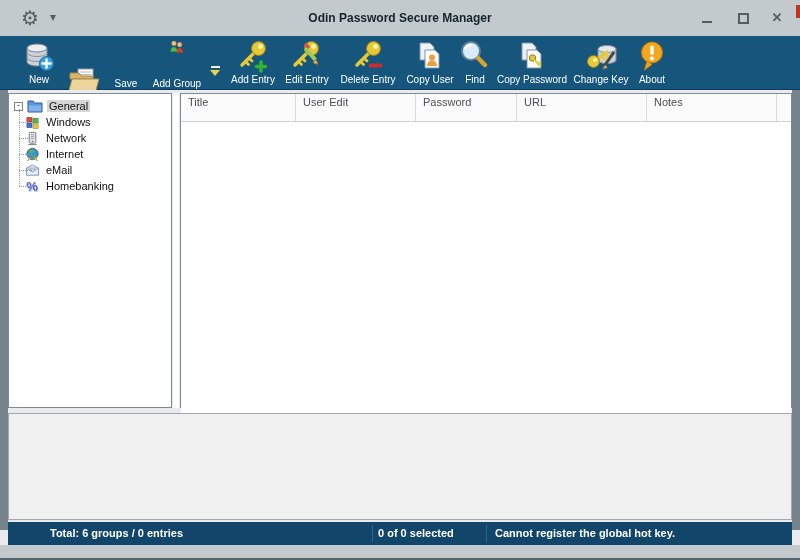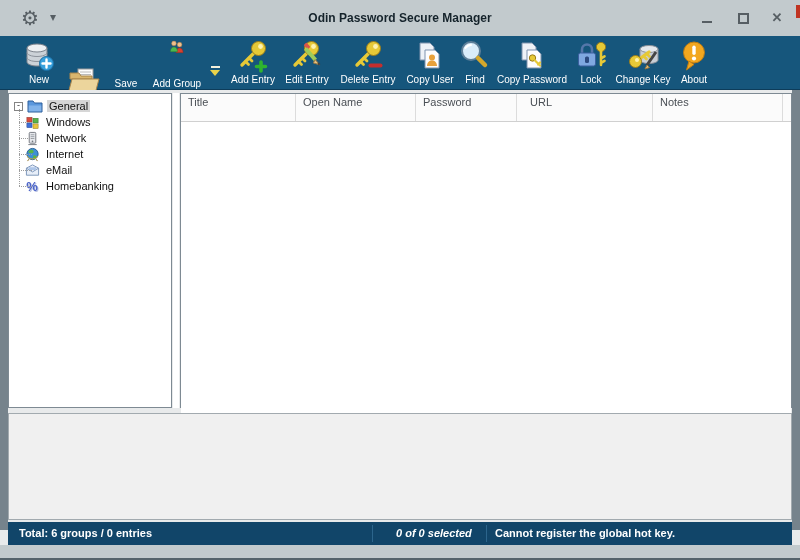--- a/index.html
+++ b/index.html
@@ -73,34 +73,34 @@
   .pct { font-size:13px; font-weight:bold; color:#4a63c8; text-shadow:1px 1px 0 #b9c2e2; }
 
   
   .list-panel { position:absolute; left:180px; top:3px; width:612px; height:315px;
     background:#ffffff; border:1px solid #7e8a93; }
   .list-header { display:flex; height:28px; background:#fbfbfb;
     border-bottom:1px solid #d0d0d0; }
   .hcell { font-size:11px; color:#4a4f55; padding-left:7px; line-height:17px;
     border-right:1px solid #dcdcdc; white-space:nowrap; overflow:hidden; flex:0 0 auto; }
   .hc-title{width:115px;} .hc-user{width:120px;} .hc-pass{width:101px;}
-  .hc-url{width:130px;margin-left:6px;} .hc-notes{width:130px;} .hc-fill{flex:1 1 auto; border-right:none;}
+  .hc-url{width:130px;} .hc-notes{width:130px;} .hc-fill{flex:1 1 auto; border-right:none;}
   .list-body { height:296px; background:#fff; }
 
   .splitter { position:absolute; left:173px; top:3px; width:6px; height:315px; background:#ffffff; }
 
   
   .detail-panel { position:absolute; left:8px; top:323px; width:784px; height:107px;
     background:#f0f0f0; border:1px solid #a2aaaf; }
 
   
   .statusbar { position:absolute; left:8px; top:432px; width:784px; height:23px;
     background:#114569; color:#ffffff; font-size:11px; font-weight:bold; }
-  .sb-total { position:absolute; left:11px; top:5px; }
-  .sb-selected { position:absolute; left:388px; top:5px;font-style:italic; }
+  .sb-total { position:absolute; left:42px; top:5px; }
+  .sb-selected { position:absolute; left:370px; top:5px; }
   .sb-message { position:absolute; left:487px; top:5px; }
   .sb-sep { position:absolute; top:3px; bottom:3px; width:1px; background:#0b3553;
     border-right:1px solid #2c658c; }
   .sb-sep1 { left:364px; } .sb-sep2 { left:478px; }
 
   .bottom-frame { position:absolute; left:0; bottom:0; width:800px; height:15px;
     background:#c2cacd; border-bottom:2px solid #55636b; }
 </style>
 </head>
 <body>
@@ -229,30 +229,20 @@
     <div class="tbtn w-copypass">
       <svg class="ti" viewBox="0 0 34 34">
         <path d="M7 4h10l4 4v13H7z" fill="#eef2f7" stroke="#7e93ad"></path>
         <path d="M12 11h10l4 4v14H12z" fill="#fdfdfe" stroke="#7e93ad"></path>
         <circle cx="17.5" cy="19" r="3.2" fill="#e6c937" stroke="#9a7d1c"></circle>
         <path d="M20 21.5l5 5M23 25.5l2-2" stroke="#e6c937" stroke-width="2.2" stroke-linecap="round"></path>
       </svg>
       <span class="tlabel">Copy Password</span>
     </div>
 
-    <div class="tbtn w-lock">
-      <svg class="ti" viewBox="0 0 34 34">
-        <path d="M8 15v-4.5a5 5 0 0 1 10 0V15" fill="none" stroke="#5577aa" stroke-width="2.6"></path>
-        <rect x="4.5" y="14" width="17" height="13" rx="2" fill="#7fa8e0" stroke="#3b5f9e"></rect>
-        <rect x="11" y="17.5" width="4" height="6.5" rx="1.5" fill="#2c4a80"></rect>
-        <circle cx="27" cy="8" r="4.6" fill="#e6c937" stroke="#9a7d1c"></circle>
-        <path d="M27 12v14M27 24l3.5-2.2M27 19.5l3.5-2.2" stroke="#e6c937" stroke-width="2.6" stroke-linecap="round"></path>
-      </svg>
-      <span class="tlabel">Lock</span>
-    </div>
 
     <div class="tbtn w-changekey">
       <svg class="ti" viewBox="0 0 34 34">
         <path d="M14 10v11c0 1.9 4 3.5 9 3.5s9-1.6 9-3.5V10" fill="#c9cfd6" stroke="#8a9098"></path>
         <ellipse cx="23" cy="10" rx="9" ry="3.5" fill="#e4e8ec" stroke="#8a9098"></ellipse>
         <path d="M30 13L21 26" stroke="#444" stroke-width="3"></path>
         <path d="M21 26l-2 4 4.5-1.5z" fill="#e8c080" stroke="#9a7a40"></path>
         <path d="M12 21l11-8" stroke="#e6c937" stroke-width="3.2" stroke-linecap="round"></path>
         <circle cx="9.5" cy="22.5" r="6" fill="#e6c937" stroke="#9a7d1c"></circle>
         <circle cx="11" cy="21" r="2" fill="#fdf2b0"></circle>
@@ -344,21 +334,21 @@
             </span>
             <span class="t-label">Homebanking</span>
           </div>
         </div>
       </div>
     </div>
 
     <div class="list-panel">
       <div class="list-header">
         <div class="hcell hc-title">Title</div>
-        <div class="hcell hc-user">Open Name</div>
+        <div class="hcell hc-user">User Edit</div>
         <div class="hcell hc-pass">Password</div>
         <div class="hcell hc-url">URL</div>
         <div class="hcell hc-notes">Notes</div>
         <div class="hcell hc-fill"></div>
       </div>
       <div class="list-body"></div>
     </div>
 
     <div class="detail-panel"></div>
 

